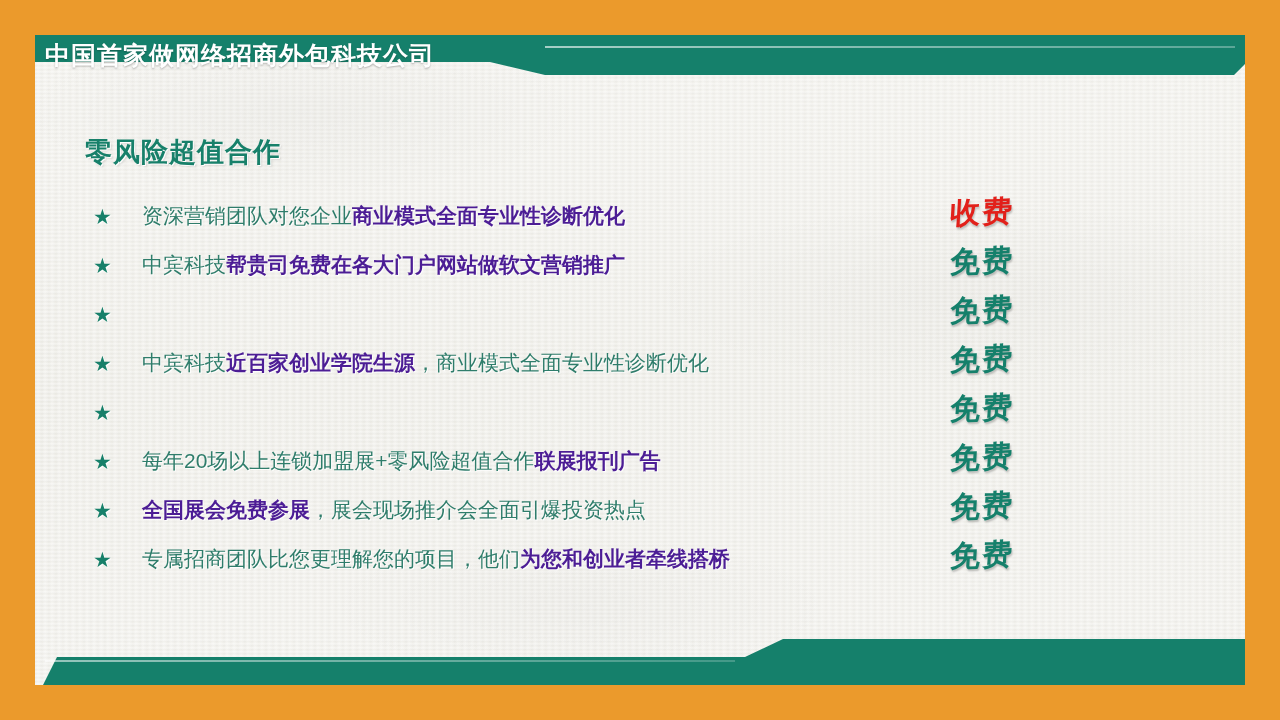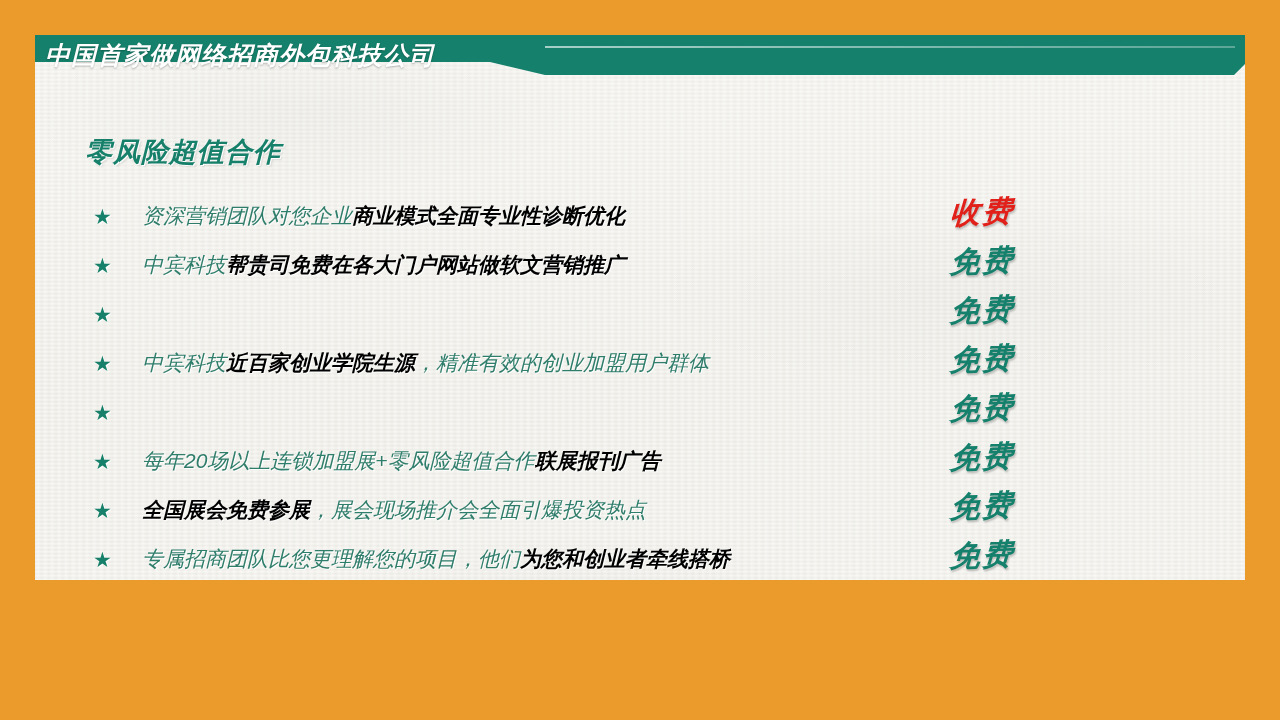--- a/index.html
+++ b/index.html
@@ -1,21 +1,21 @@
 <!DOCTYPE html>
 <html><head>
 <meta charset="utf-8">
 <style>
   html,body{margin:0;padding:0;}
   body{
     width:1280px;height:720px;overflow:hidden;
     font-family:"Liberation Sans","DejaVu Sans",sans-serif;
     background:#eb9a2c;
   }
-  #slide{position:relative;width:1280px;height:580px;overflow:hidden;background:#eb9a2c;font-style:italic;}
+  #slide{position:relative;width:1280px;height:720px;overflow:hidden;background:#eb9a2c;}
 
   
   .paper{
     position:absolute;left:35px;top:35px;width:1210px;height:650px;
     background:
       repeating-linear-gradient(to bottom,
         rgba(255,255,255,0.00) 0px,
         rgba(255,255,255,0.55) 1px,
         rgba(0,0,0,0.020) 2px,
         rgba(255,255,255,0.00) 4px),
@@ -83,21 +83,21 @@
   .star{
     position:absolute;left:8px;top:9px;
     font-size:21px;color:#17806a;line-height:1;
     text-shadow:1px 1px 0 rgba(255,255,255,0.9);
   }
   .rtext{
     position:absolute;left:57px;top:4px;
     font-size:21px;color:#2f7d6b;white-space:nowrap;line-height:30px;
     text-shadow:1px 1px 0 rgba(255,255,255,0.85);
   }
-  .rtext b{font-weight:bold;color:#000000;}
+  .rtext b{font-weight:bold;color:#4c1d95;}
 
   
   .prices{position:absolute;left:950px;top:190px;width:120px;}
   .price{
     position:relative;height:49px;
     font-family:"DejaVu Serif","Liberation Serif",serif;
     font-size:30px;font-weight:bold;line-height:42px;
     white-space:nowrap;letter-spacing:2px;
     transform:skewX(-6deg) rotate(-2.5deg);
     text-shadow:1px 2px 2px rgba(0,0,0,0.22);
@@ -126,21 +126,21 @@
       </div>
       <div class="row">
         <span class="star">★</span>
         <span class="rtext"><span>中宾科技</span><b>帮贵司免费在各大门户网站做软文营销推广</b></span>
       </div>
       <div class="row">
         <span class="star">★</span>
       </div>
       <div class="row">
         <span class="star">★</span>
-        <span class="rtext"><span>中宾科技</span><b>近百家创业学院生源</b><span>，精准有效的创业加盟用户群体</span></span>
+        <span class="rtext"><span>中宾科技</span><b>近百家创业学院生源</b><span>，商业模式全面专业性诊断优化</span></span>
       </div>
       <div class="row">
         <span class="star">★</span>
       </div>
       <div class="row">
         <span class="star">★</span>
         <span class="rtext"><span>每年20场以上连锁加盟展+零风险超值合作</span><b>联展报刊广告</b></span>
       </div>
       <div class="row">
         <span class="star">★</span>

